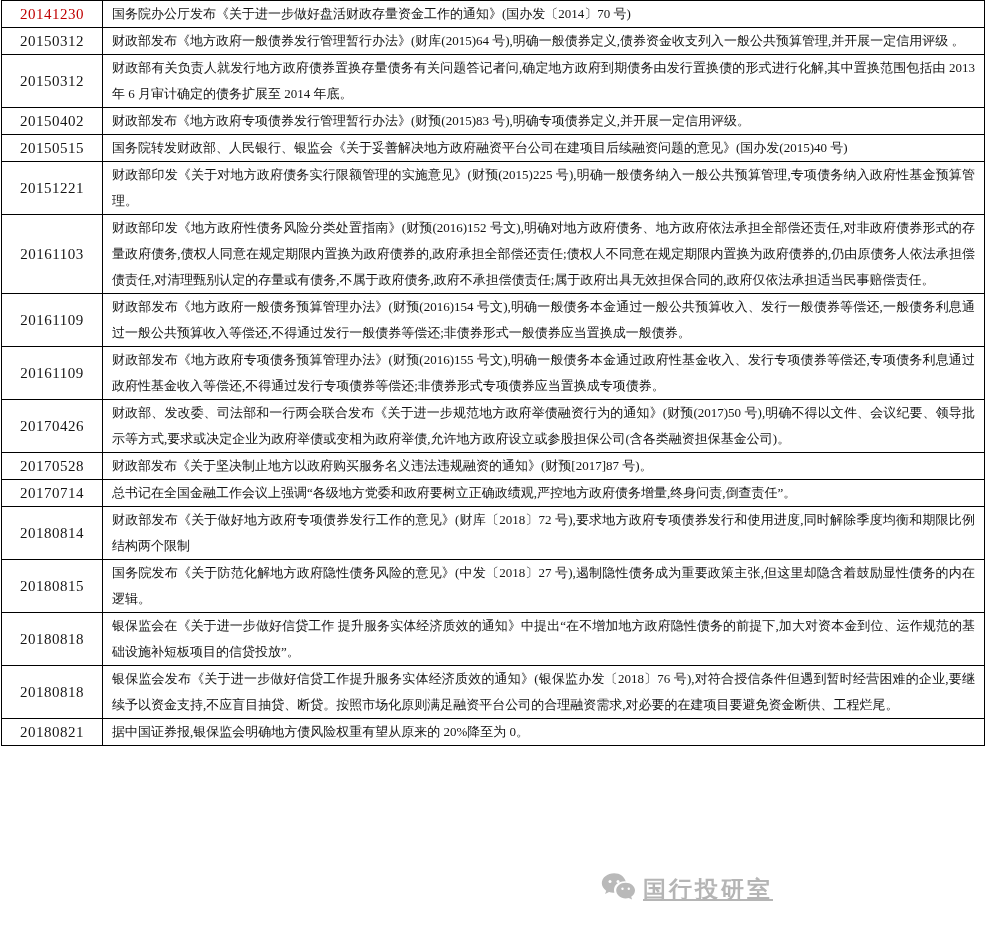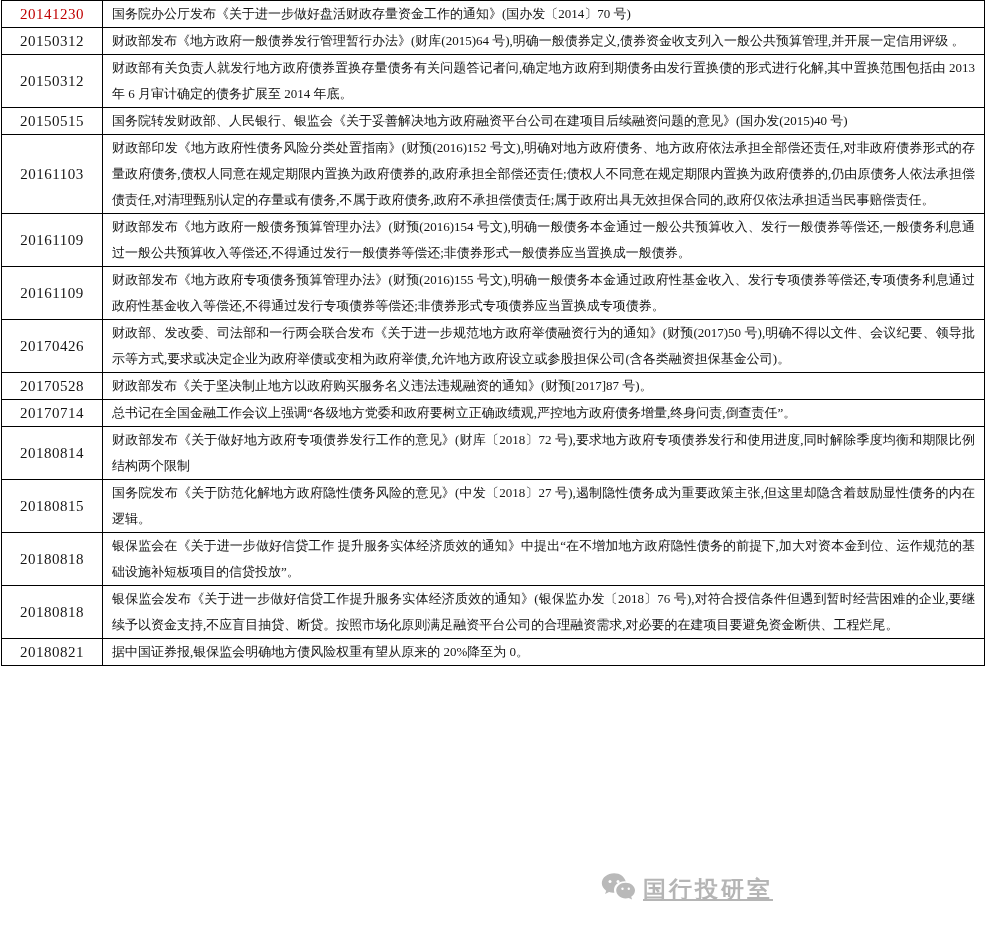--- a/index.html
+++ b/index.html
@@ -78,22 +78,30 @@
     </tr>
         <tr>
       <td class="date">20150312</td>
       <td class="desc">财政部发布《地方政府一般债券发行管理暂行办法》(财库(2015)64 号),明确一般债券定义,债券资金收支列入一般公共预算管理,并开展一定信用评级 。</td>
     </tr>
         <tr>
       <td class="date">20150312</td>
       <td class="desc">财政部有关负责人就发行地方政府债券置换存量债务有关问题答记者问,确定地方政府到期债务由发行置换债的形式进行化解,其中置换范围包括由 2013 年 6 月审计确定的债务扩展至 2014 年底。</td>
     </tr>
         <tr>
+      <td class="date">20150402</td>
+      <td class="desc">财政部发布《地方政府专项债券发行管理暂行办法》(财预(2015)83 号),明确专项债券定义,并开展一定信用评级。</td>
+    </tr>
+        <tr>
       <td class="date">20150515</td>
       <td class="desc">国务院转发财政部、人民银行、银监会《关于妥善解决地方政府融资平台公司在建项目后续融资问题的意见》(国办发(2015)40 号)</td>
+    </tr>
+        <tr>
+      <td class="date">20151221</td>
+      <td class="desc">财政部印发《关于对地方政府债务实行限额管理的实施意见》(财预(2015)225 号),明确一般债务纳入一般公共预算管理,专项债务纳入政府性基金预算管理。</td>
     </tr>
         <tr>
       <td class="date">20161103</td>
       <td class="desc">财政部印发《地方政府性债务风险分类处置指南》(财预(2016)152 号文),明确对地方政府债务、地方政府依法承担全部偿还责任,对非政府债券形式的存量政府债务,债权人同意在规定期限内置换为政府债券的,政府承担全部偿还责任;债权人不同意在规定期限内置换为政府债券的,仍由原债务人依法承担偿债责任,对清理甄别认定的存量或有债务,不属于政府债务,政府不承担偿债责任;属于政府出具无效担保合同的,政府仅依法承担适当民事赔偿责任。</td>
     </tr>
         <tr>
       <td class="date">20161109</td>
       <td class="desc">财政部发布《地方政府一般债务预算管理办法》(财预(2016)154 号文),明确一般债务本金通过一般公共预算收入、发行一般债券等偿还,一般债务利息通过一般公共预算收入等偿还,不得通过发行一般债券等偿还;非债券形式一般债券应当置换成一般债券。</td>
     </tr>
         <tr>

